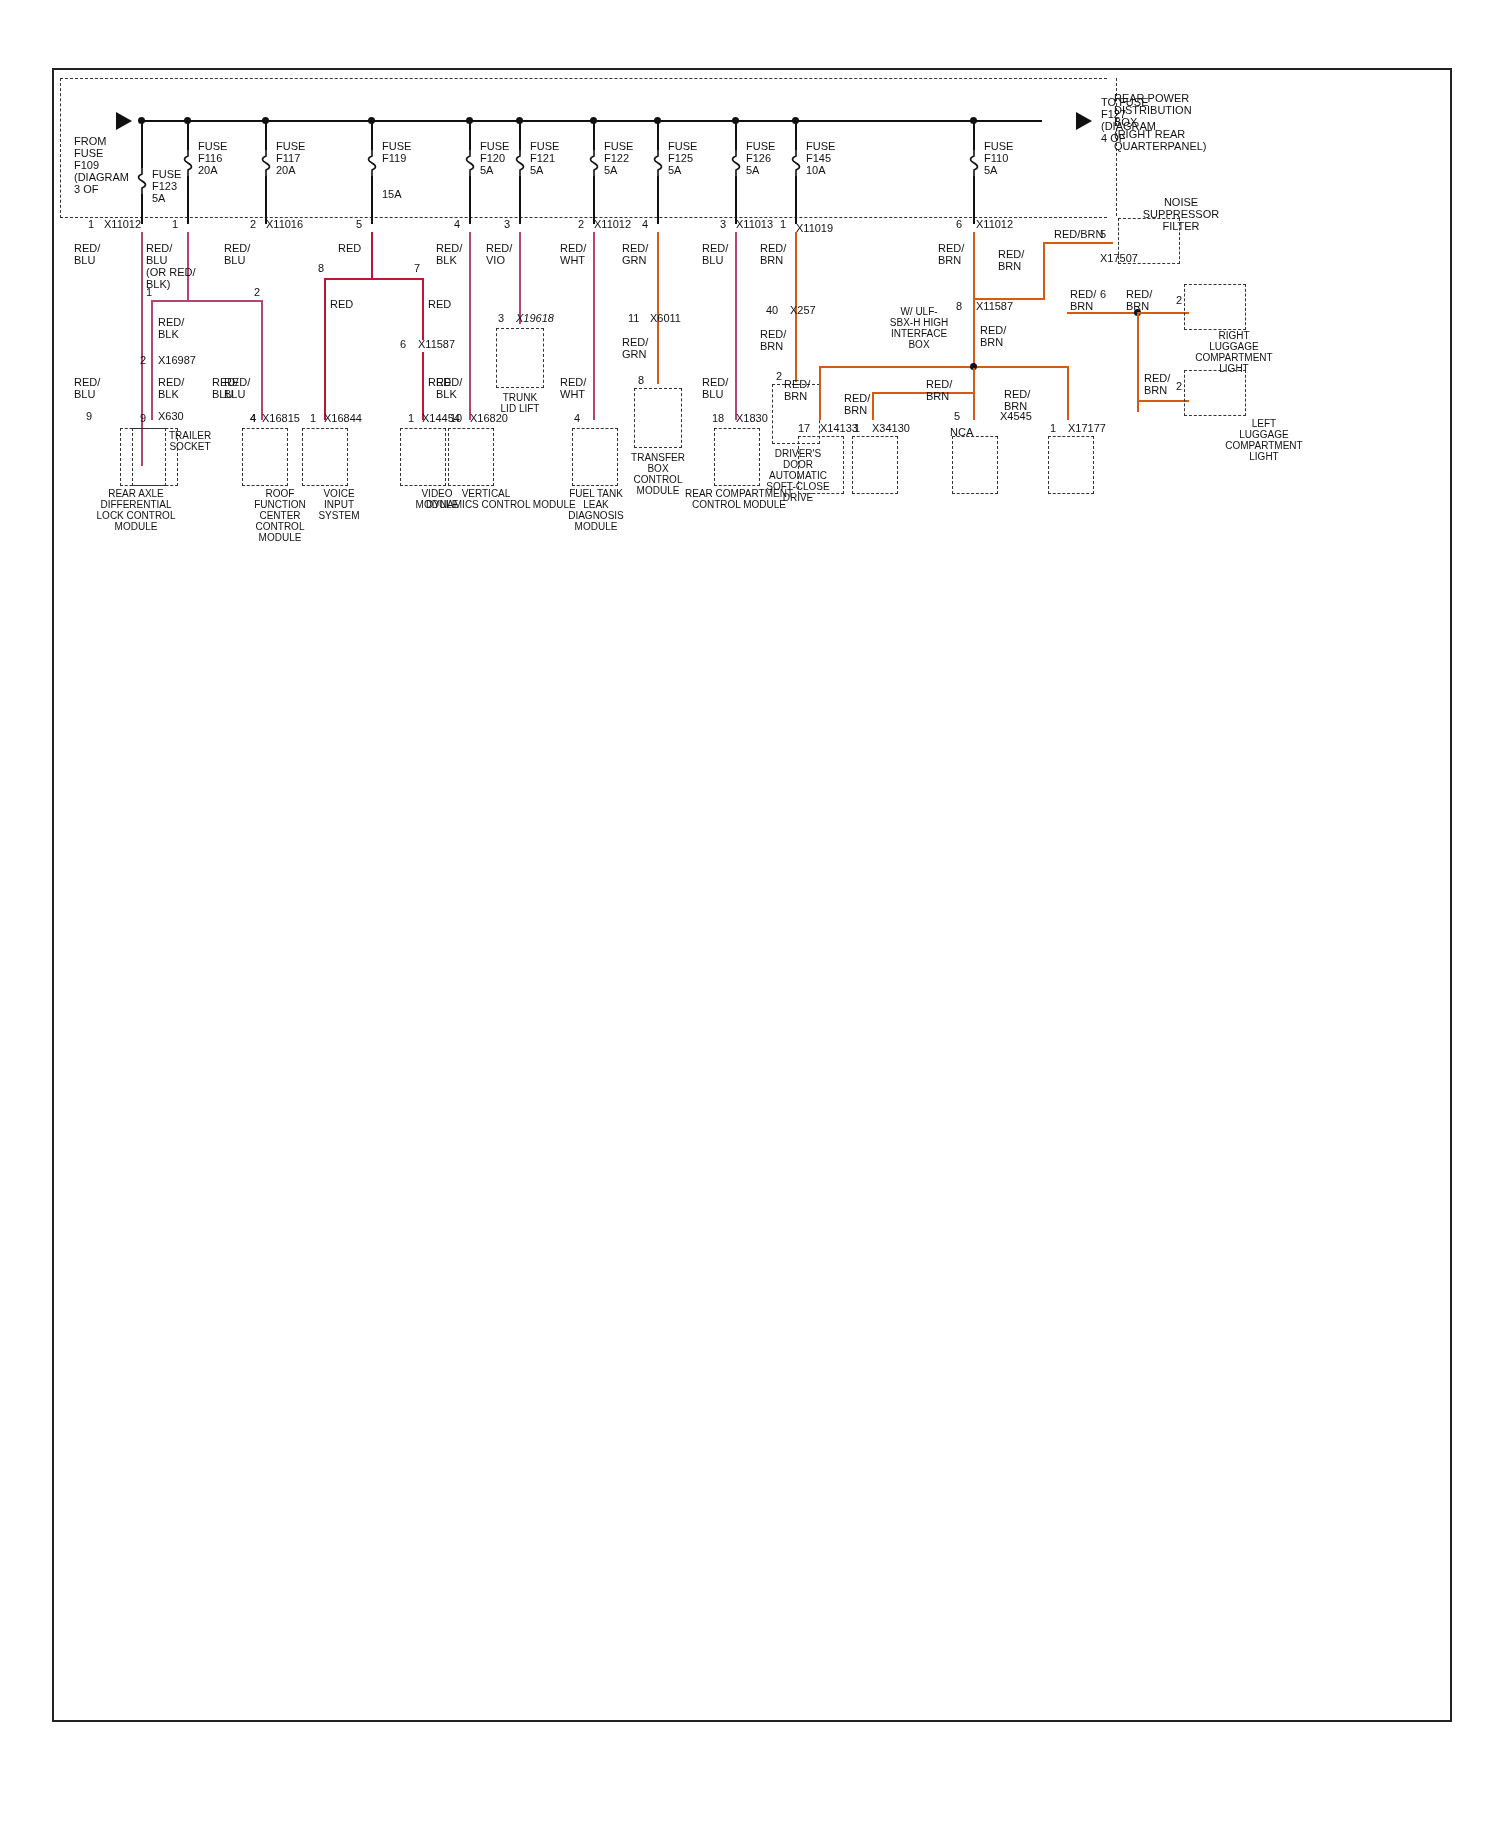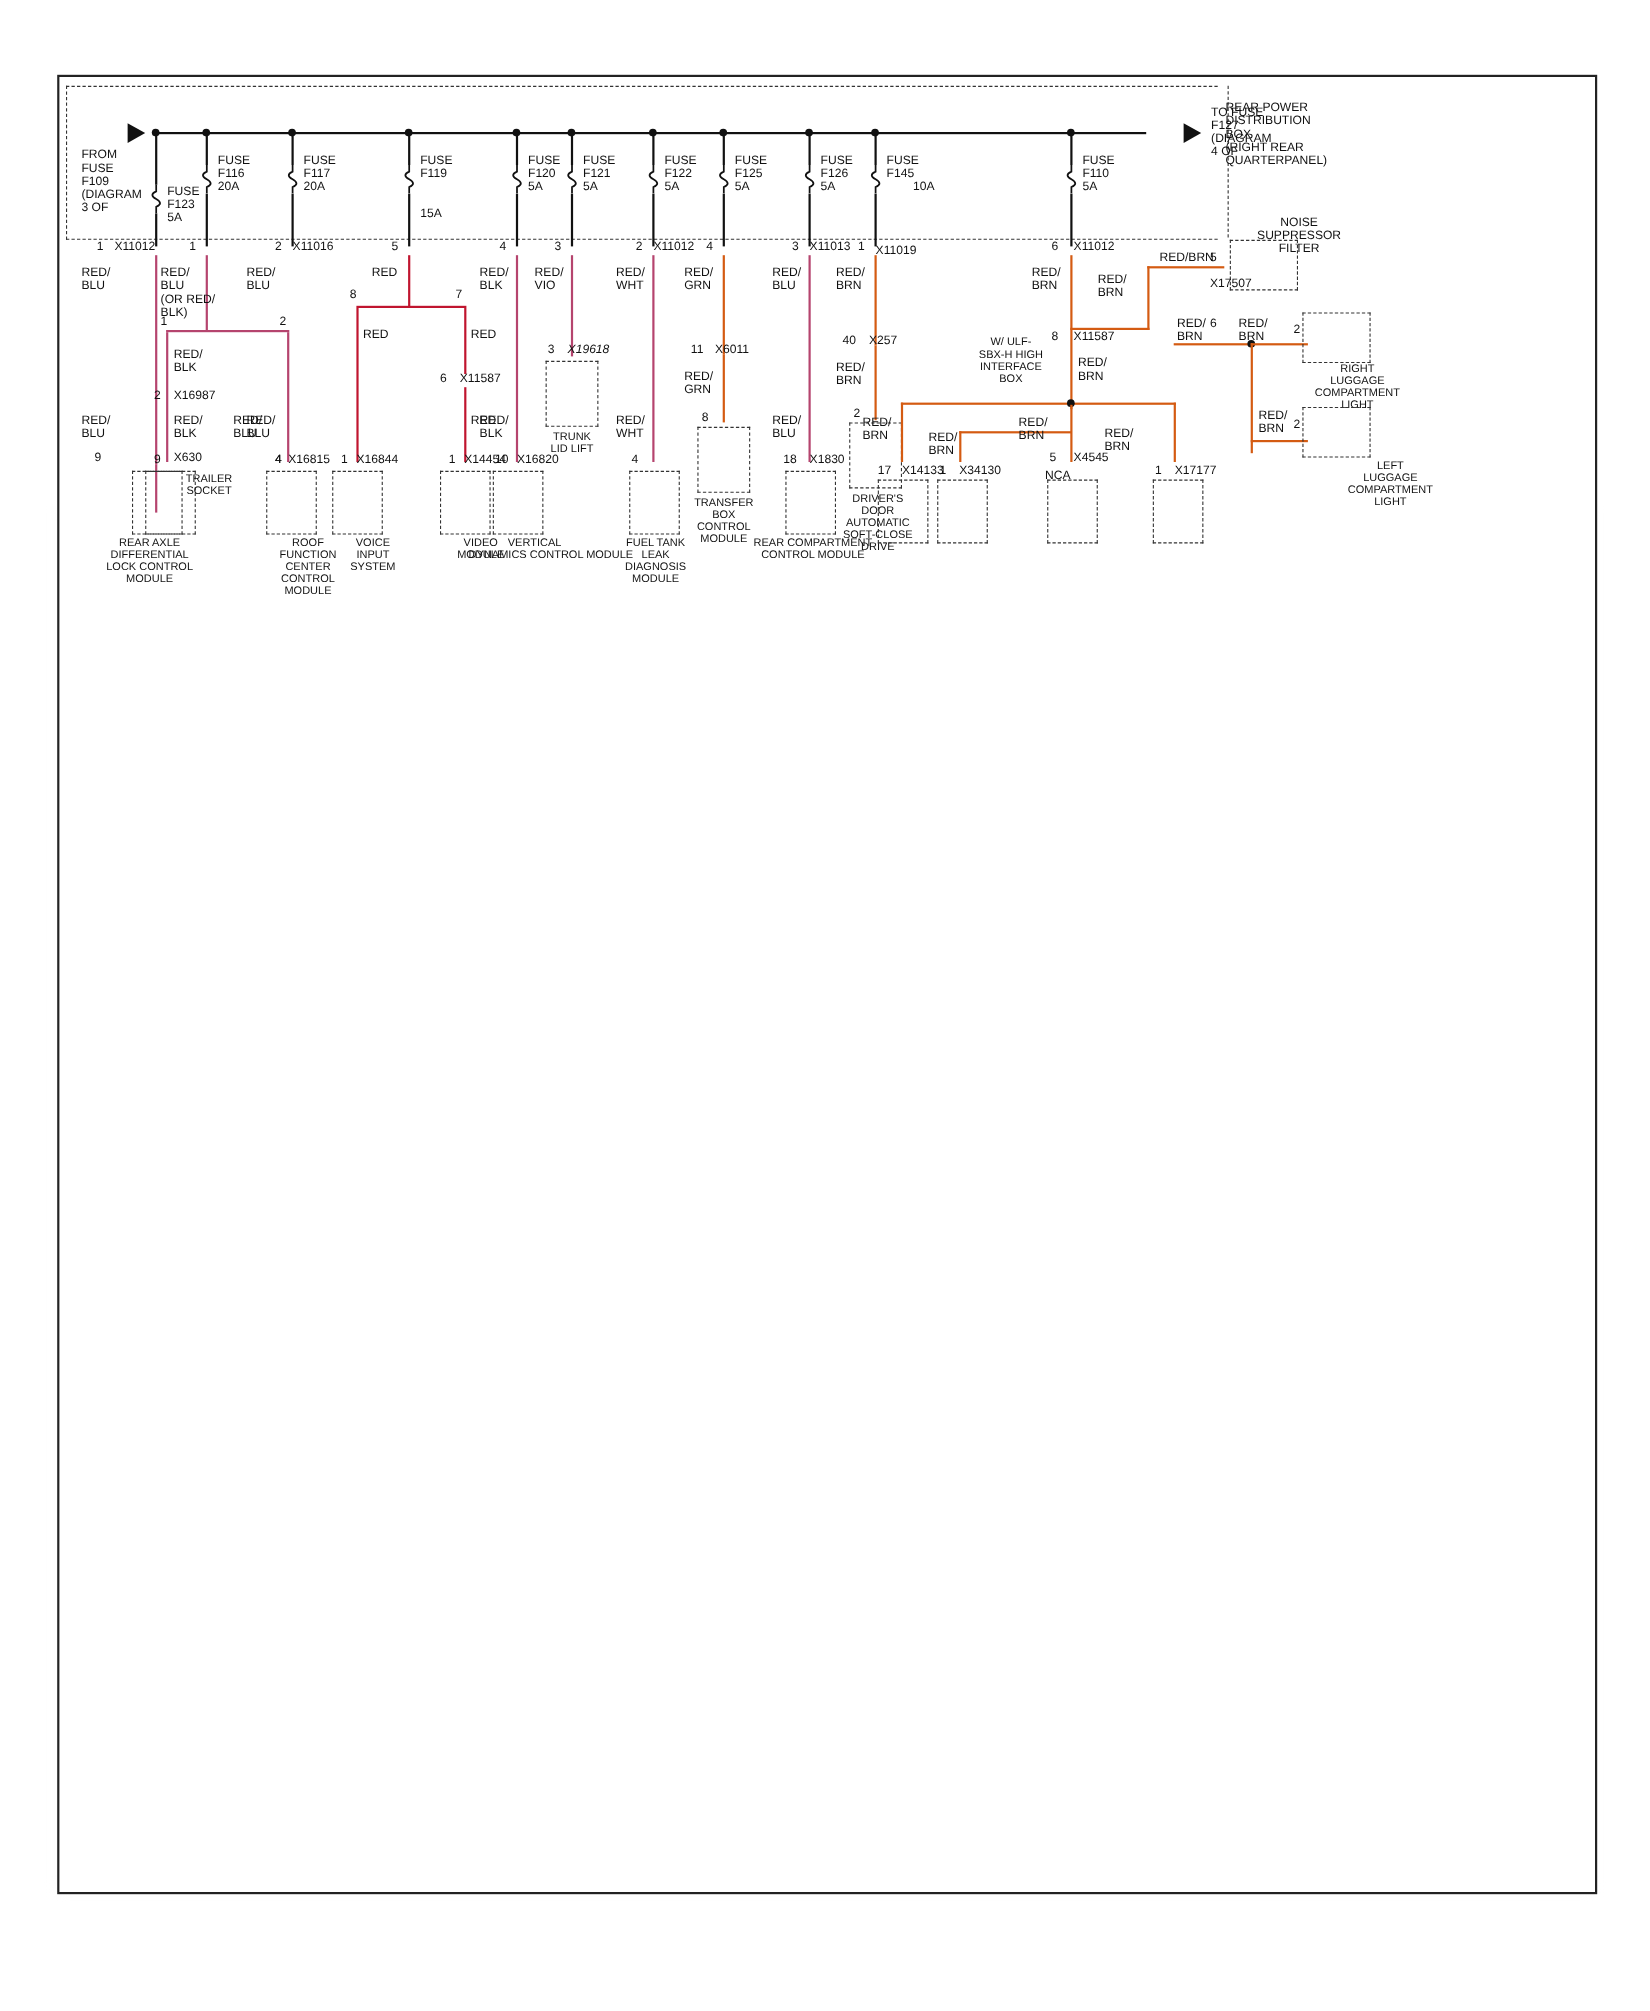--- a/index.html
+++ b/index.html
@@ -145,21 +145,21 @@
 F126</div>
     <div class="txt" style="left:692px;top:94px;">5A</div>
 
     <div class="wire-blk v" style="left:741px;top:50px;height:30px;"></div>
     <svg class="fuse" style="left:735px;top:80px;" viewBox="0 0 14 26">
         <path d="M7 0 L7 6 Q0 9 7 13 Q14 17 7 20 L7 26" stroke="#111" fill="none" stroke-width="1.6"></path>
       </svg>
     <div class="wire-blk v" style="left:741px;top:106px;height:48px;"></div>
     <div class="txt" style="left:752px;top:70px;">FUSE
 F145</div>
-    <div class="txt" style="left:752px;top:94px;margin-left:24px;">10A</div>
+    <div class="txt" style="left:752px;top:94px;">10A</div>
 
     <div class="wire-blk v" style="left:919px;top:50px;height:30px;"></div>
     <svg class="fuse" style="left:913px;top:80px;" viewBox="0 0 14 26">
         <path d="M7 0 L7 6 Q0 9 7 13 Q14 17 7 20 L7 26" stroke="#111" fill="none" stroke-width="1.6"></path>
       </svg>
     <div class="wire-blk v" style="left:919px;top:106px;height:48px;"></div>
     <div class="txt" style="left:930px;top:70px;">FUSE
 F110</div>
     <div class="txt" style="left:930px;top:94px;">5A</div>
 
@@ -383,21 +383,21 @@
     <div class="txt" style="left:872px;top:308px;">RED/
 BRN</div>
     <div class="txt" style="left:950px;top:318px;">RED/
 BRN</div>
 
     <div class="txt" style="left:744px;top:352px;">17</div>
     <div class="txt" style="left:766px;top:352px;">X14133</div>
     <div class="txt" style="left:800px;top:352px;">1</div>
     <div class="txt" style="left:818px;top:352px;">X34130</div>
     <div class="txt" style="left:900px;top:340px;">5</div>
-    <div class="txt" style="left:922px;top:340px;">X4545</div>
+    <div class="txt" style="left:922px;top:340px;padding-left:24px;">X4545</div>
     <div class="txt" style="left:896px;top:356px;">NCA</div>
     <div class="txt" style="left:996px;top:352px;">1</div>
     <div class="txt" style="left:1014px;top:352px;">X17177</div>
 
     <div class="conn" style="left:744px;top:366px;"></div>
     <div class="conn" style="left:798px;top:366px;"></div>
     <div class="conn" style="left:898px;top:366px;"></div>
     <div class="conn" style="left:994px;top:366px;"></div>
 
     <div class="wire-or" style="left:1013px;top:242px;width:72px;height:2px;"></div>

